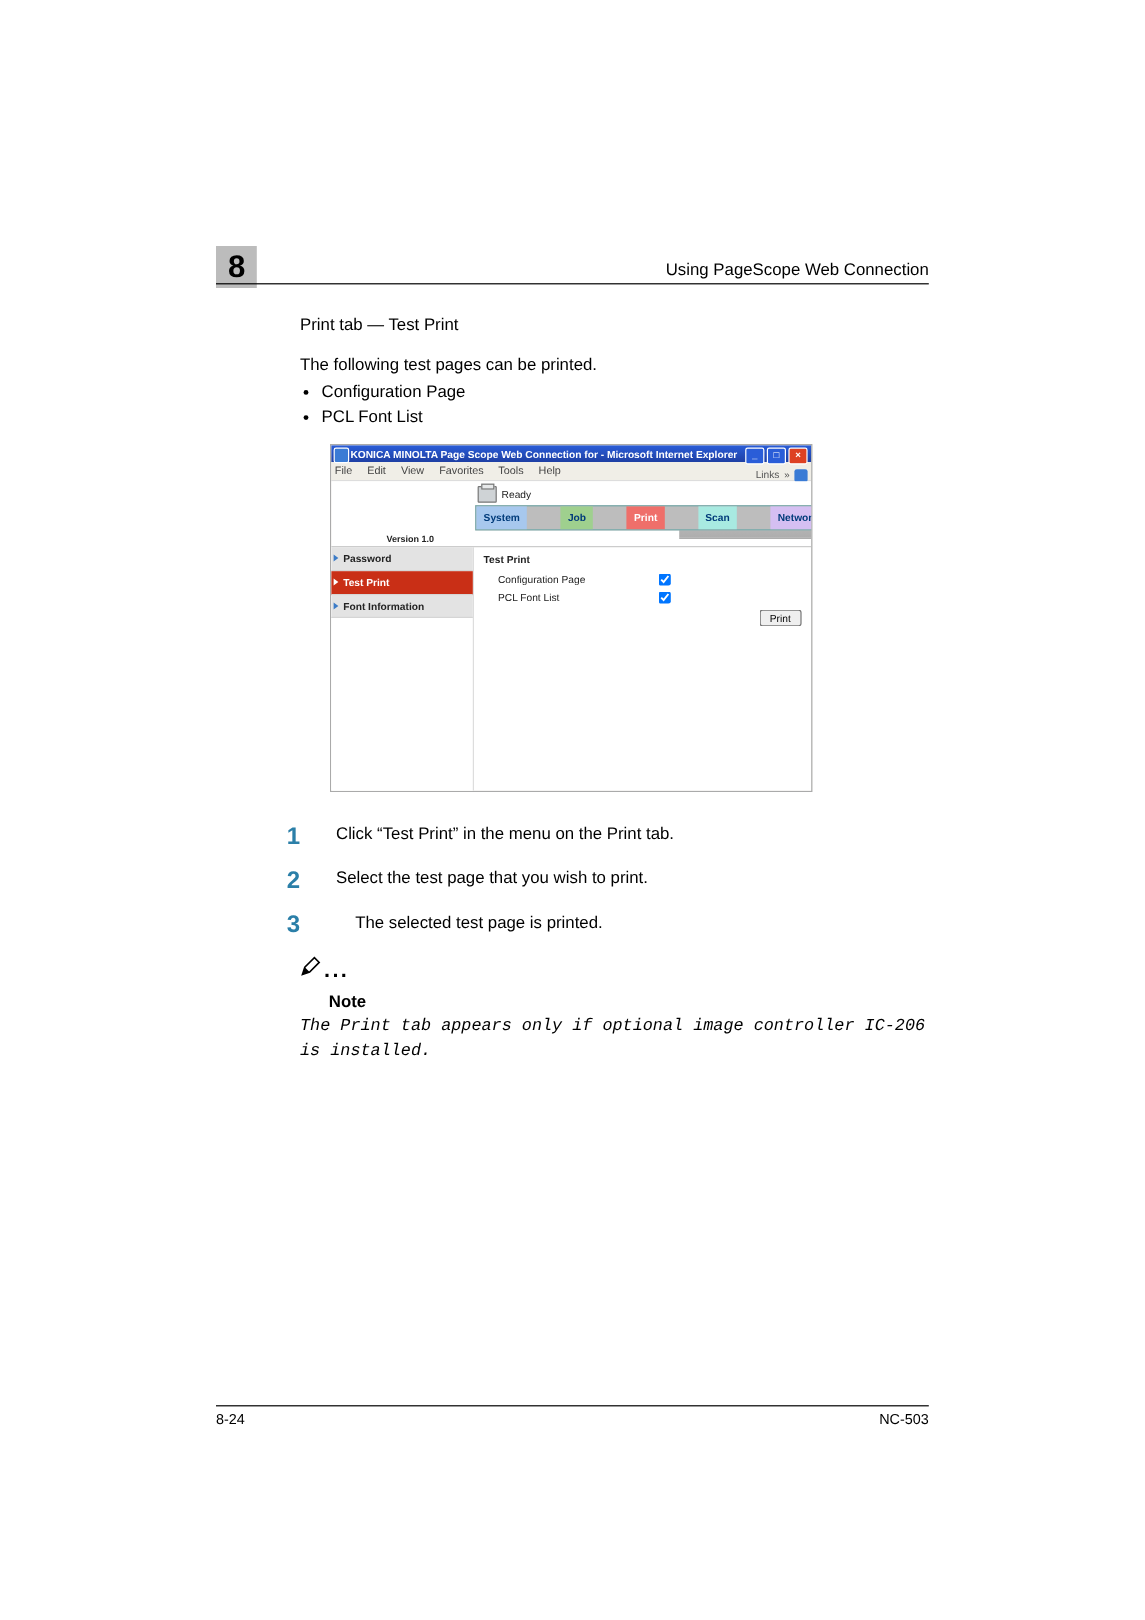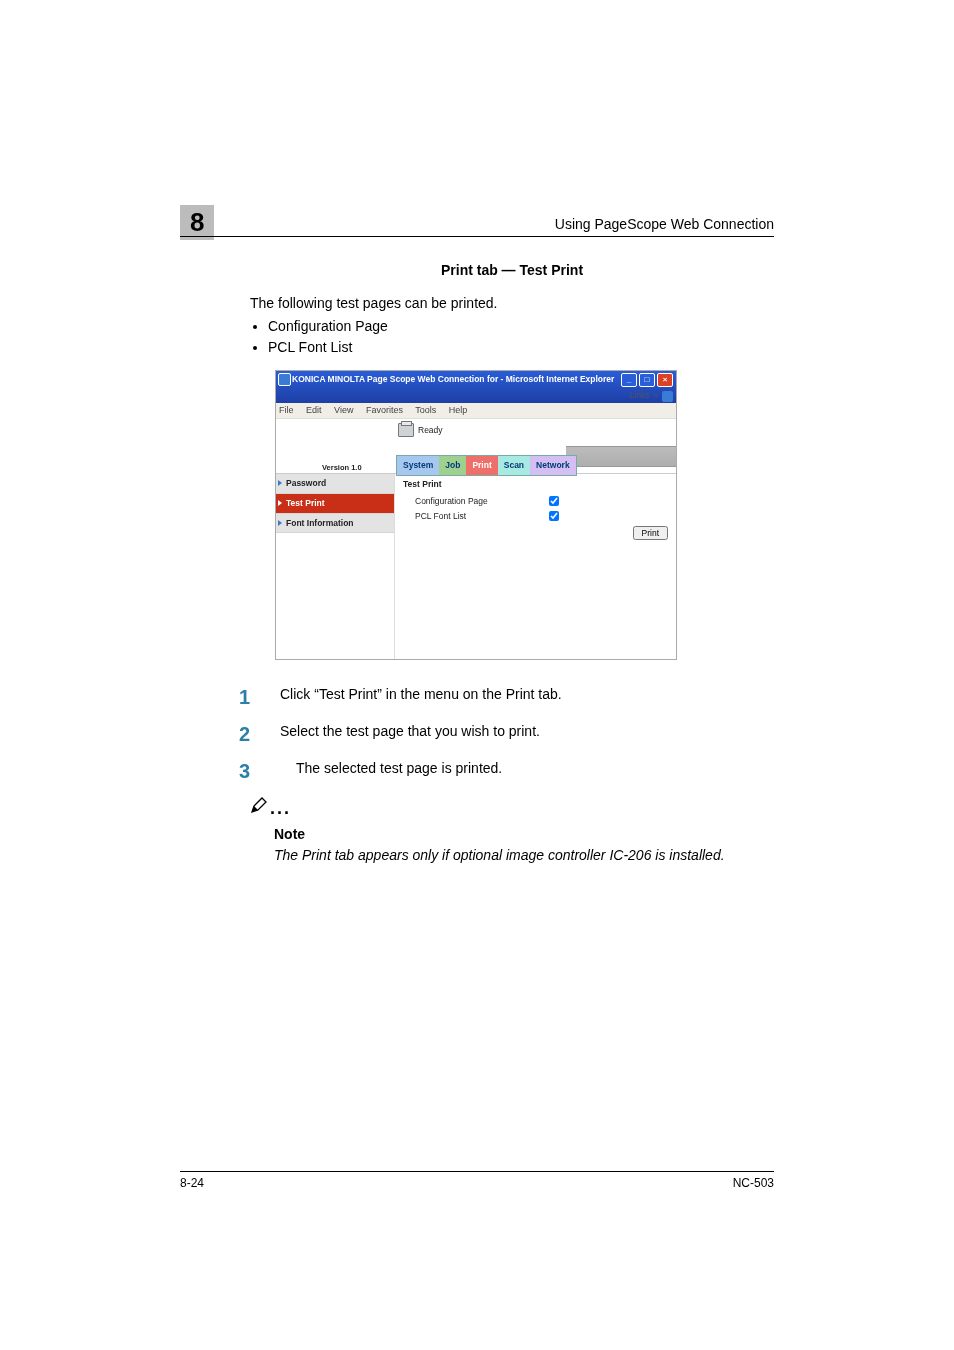--- a/index.html
+++ b/index.html
@@ -44,24 +44,23 @@
     top: 236px;
     border-bottom: 1.5px solid #000;
   }
   .content {
     margin-top: 60px;
     font-size: 14px;
     line-height: 1.5;
     color: #000;
   }
   .sec-title {
-    font-weight: bold;
+    font-weight: normal;
     margin-left: 70px;
     margin-bottom: 12px;
-    text-align: center;
   }
   .intro {
     margin-left: 70px;
     margin-bottom: 2px;
   }
   ul.bul {
     margin: 0 0 12px 70px;
     padding-left: 18px;
   }
   ul.bul li { margin: 0; }
@@ -72,21 +71,21 @@
     width: 400px;
     height: 288px;
     border: 0.8px solid #aaa;
     font-family: Tahoma, Arial, sans-serif;
     font-size: 9px;
     background: #f5f3ee;
     position: relative;
     overflow: hidden;
   }
   .titlebar {
-    height: 32px;
+    height: 14px;
     background: linear-gradient(to bottom, #2a5dd8, #1e3fa4);
     color: #fff;
     padding-left: 16px;
     position: relative;
     line-height: 16px;
     font-weight: bold;
     font-size: 8.5px;
   }
   .titlebar .ie-icon {
     position: absolute; left: 2px; top: 2px;
@@ -127,25 +126,26 @@
     display:inline-block;
     background:#cfd3d6; border:0.5px solid #777; border-radius:1px;
     position:relative;
   }
   .ready .printer-icon:before{
     content:''; position:absolute; left:2px; top:-3px; width:9px;height:3px;
     background:#e7e9ea;border:0.5px solid #777;
   }
   .tabs {
     position: absolute;
-    left: 120px; top: 36px;
+    left: 120px; top: 20px;
     display:flex;
     font-size: 8.5px; font-weight: bold;
     border: 0.5px solid #7aa;
     background: #bdbdbd;
+    gap: 28px;
   }
   .tab { padding: 3px 6px; color:#003b7a; }
   .tab.sys { background:#a7c8ee;}
   .tab.job { background:#9fd08e;}
   .tab.print{ background:#ef6f6a; color:#fff;}
   .tab.scan{ background:#a8eae1;}
   .tab.net { background:#d5bff2;}
   .tabbar-ext {
     position:absolute; left:290px; right:0; top:27px; height:19px;
     background: linear-gradient(to bottom,#bcbcbc,#aeaeae);
@@ -206,21 +206,21 @@
   }
   .step .txt { font-size: 14px; }
   .step .txt2 { font-size: 14px; margin-top: 8px; margin-left: 16px;}
 
   
   .note-wrap { margin-left:70px; margin-top: 6px; }
   .note-icon { display:inline-block; vertical-align:middle; }
   .note-dots { display:inline-block; font-size:18px; font-weight:bold; letter-spacing:2px;
                vertical-align: -2px; margin-left: 2px; }
   .note-head { font-weight:bold; margin-left: 24px; margin-top: 2px; }
-  .note-body { font-style: italic; margin-left: 24px; font-size: 14px; }
+  .note-body { font-style: italic; font-size: 14px; font-family: Liberation Mono, monospace; }
 
   
   .footer {
     position: absolute;
     left: 180px; right: 180px;
     bottom: 160px;
     border-top: 0.8px solid #000;
     font-size: 12px;
     padding-top: 4px;
     display: flex; justify-content: space-between;

